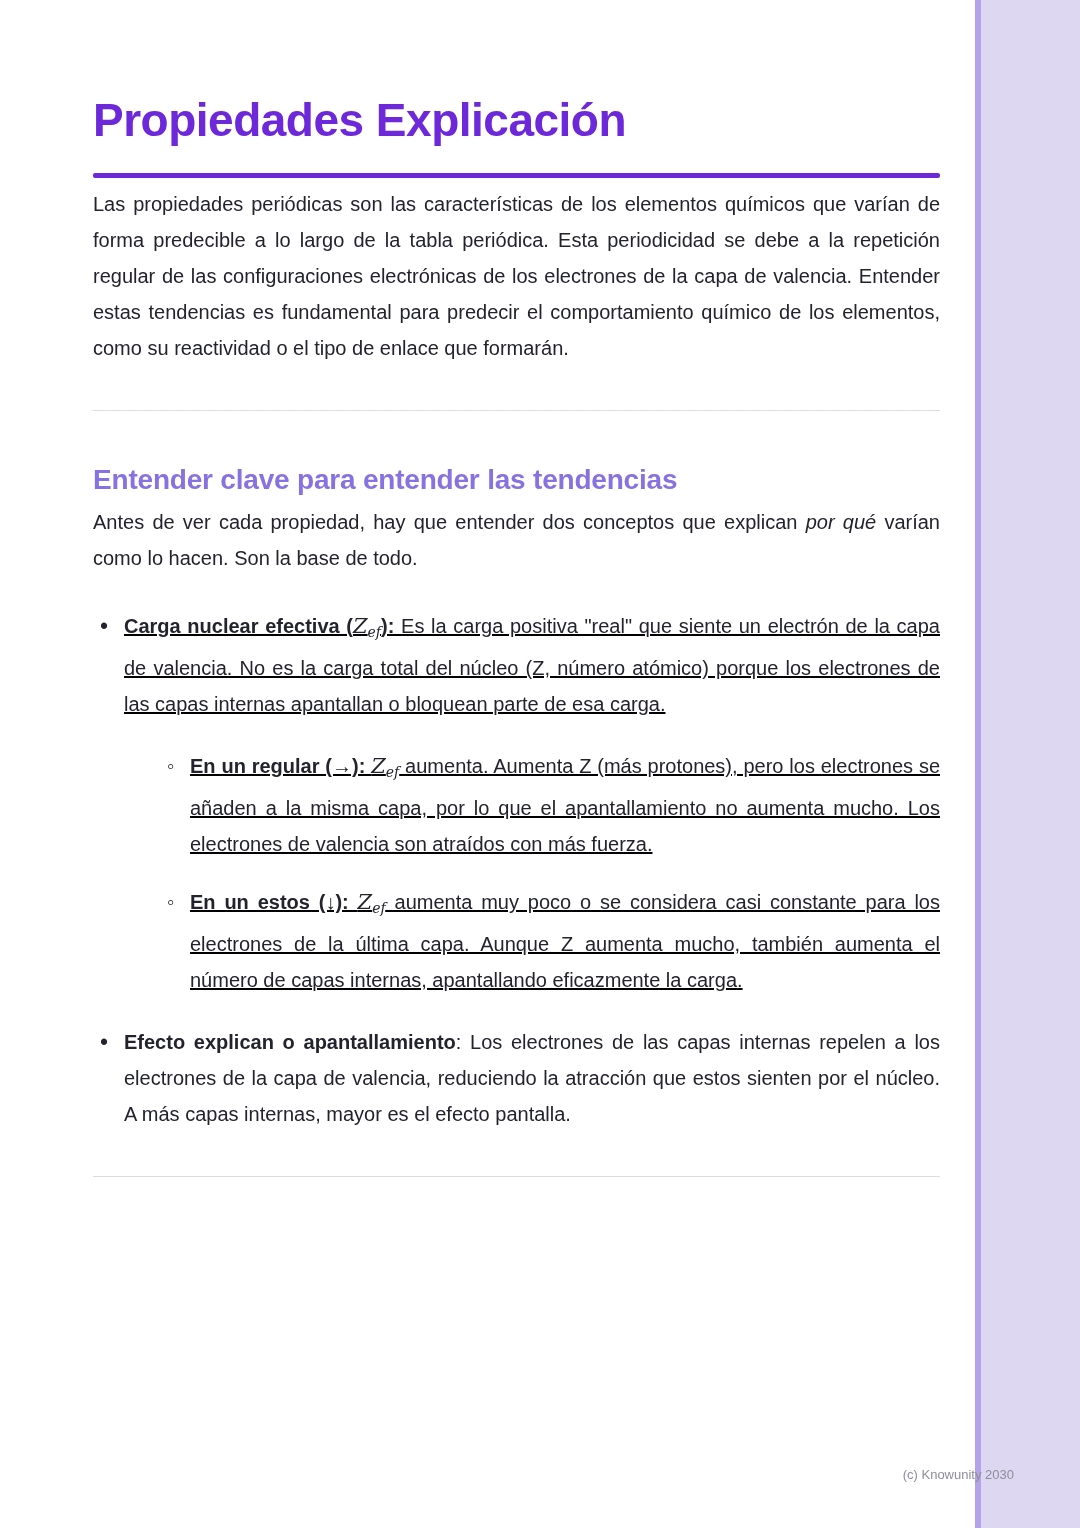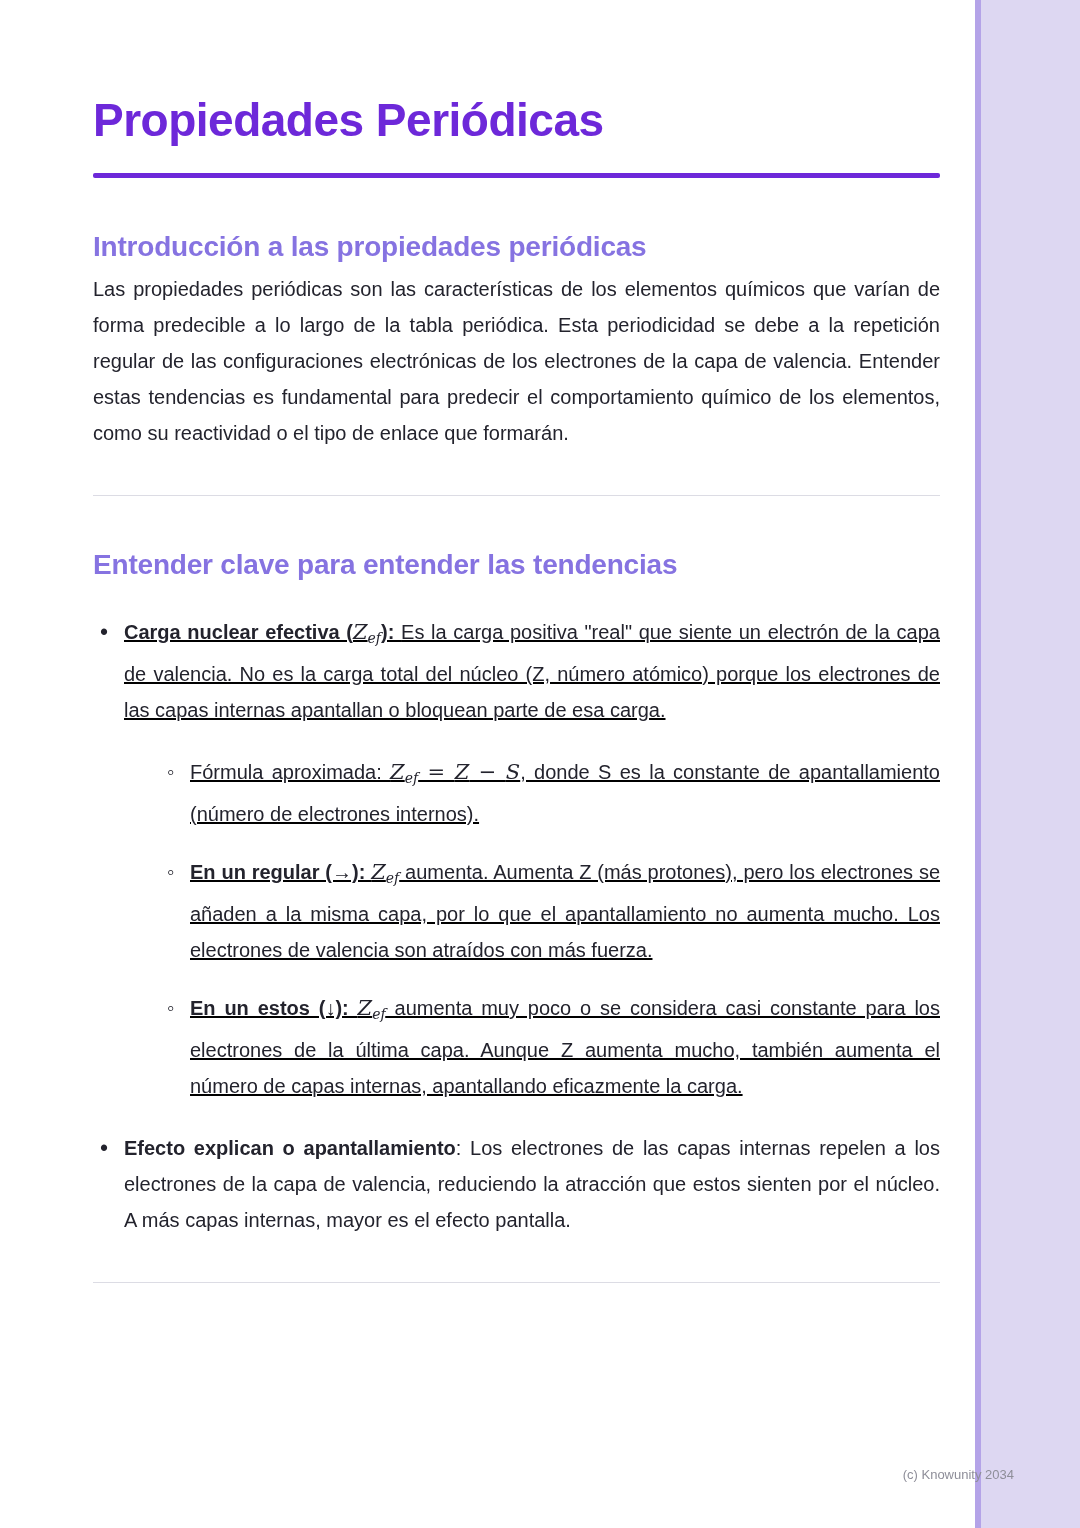--- a/index.html
+++ b/index.html
@@ -108,54 +108,51 @@
 </style>
 </head>
 <body>
 
 <div class="page">
 
   <aside class="stripe"></aside>
 
   <main class="content">
 
-    <h1 class="doc-title">Propiedades Periódicas</h1>
+    <h1 class="doc-title">Propiedades Explicación</h1>
     <div class="title-rule"></div>
 
     <section>
-      <h2 class="sec-h">Introducción a las propiedades periódicas</h2>
       <p class="body-p"><span>Las propiedades periódicas son las características de los elementos químicos que varían de forma predecible a lo largo de la tabla periódica. Esta periodicidad se debe a la repetición regular de las configuraciones electrónicas de los electrones de la capa de valencia. Entender estas tendencias es fundamental para predecir el comportamiento químico de los elementos, como su reactividad o el tipo de enlace que formarán.</span></p>
     </section>
 
     <hr class="divider">
 
     <section>
       <h2 class="sec-h">Entender clave para entender las tendencias</h2>
+      <p class="body-p"><span>Antes de ver cada propiedad, hay que entender dos conceptos que explican </span><span class="seg-i">por qué</span><span> varían como lo hacen. Son la base de todo.</span></p>
 
       <ul class="l1">
         <li>
           <p class="body-p"><span class="seg-b">Carga nuclear efectiva (</span><span class="seg-m">Z</span><span class="seg-m seg-sub">ef</span><span class="seg-b">): </span><span>Es la carga positiva "real" que siente un electrón de la capa de valencia. No es la carga total del núcleo (Z, número atómico) porque los electrones de las capas internas apantallan o bloquean parte de esa carga.</span></p>
           <ul class="l2">
-            <li>
-              <p class="body-p"><span>Fórmula aproximada: </span><span class="seg-m">Z</span><span class="seg-m seg-sub">ef</span><span class="seg-mr"> = </span><span class="seg-m">Z</span><span class="seg-mr"> − </span><span class="seg-m">S</span><span>, donde S es la constante de apantallamiento (número de electrones internos).</span></p>
-            </li>
             <li>
               <p class="body-p"><span class="seg-b">En un regular (→): </span><span class="seg-m">Z</span><span class="seg-m seg-sub">ef</span><span> aumenta. Aumenta Z (más protones), pero los electrones se añaden a la misma capa, por lo que el apantallamiento no aumenta mucho. Los electrones de valencia son atraídos con más fuerza.</span></p>
             </li>
             <li>
               <p class="body-p"><span class="seg-b">En un estos (↓): </span><span class="seg-m">Z</span><span class="seg-m seg-sub">ef</span><span> aumenta muy poco o se considera casi constante para los electrones de la última capa. Aunque Z aumenta mucho, también aumenta el número de capas internas, apantallando eficazmente la carga.</span></p>
             </li>
           </ul>
         </li>
         <li>
           <p class="body-p"><span class="seg-b">Efecto explican o apantallamiento</span><span>: Los electrones de las capas internas repelen a los electrones de la capa de valencia, reduciendo la atracción que estos sienten por el núcleo. A más capas internas, mayor es el efecto pantalla.</span></p>
         </li>
       </ul>
     </section>
 
     <hr class="divider">
 
 
   </main>
 
-  <div class="footer">(c) Knowunity 2034</div>
+  <div class="footer">(c) Knowunity 2030</div>
 
 </div>
 
 </body></html>

